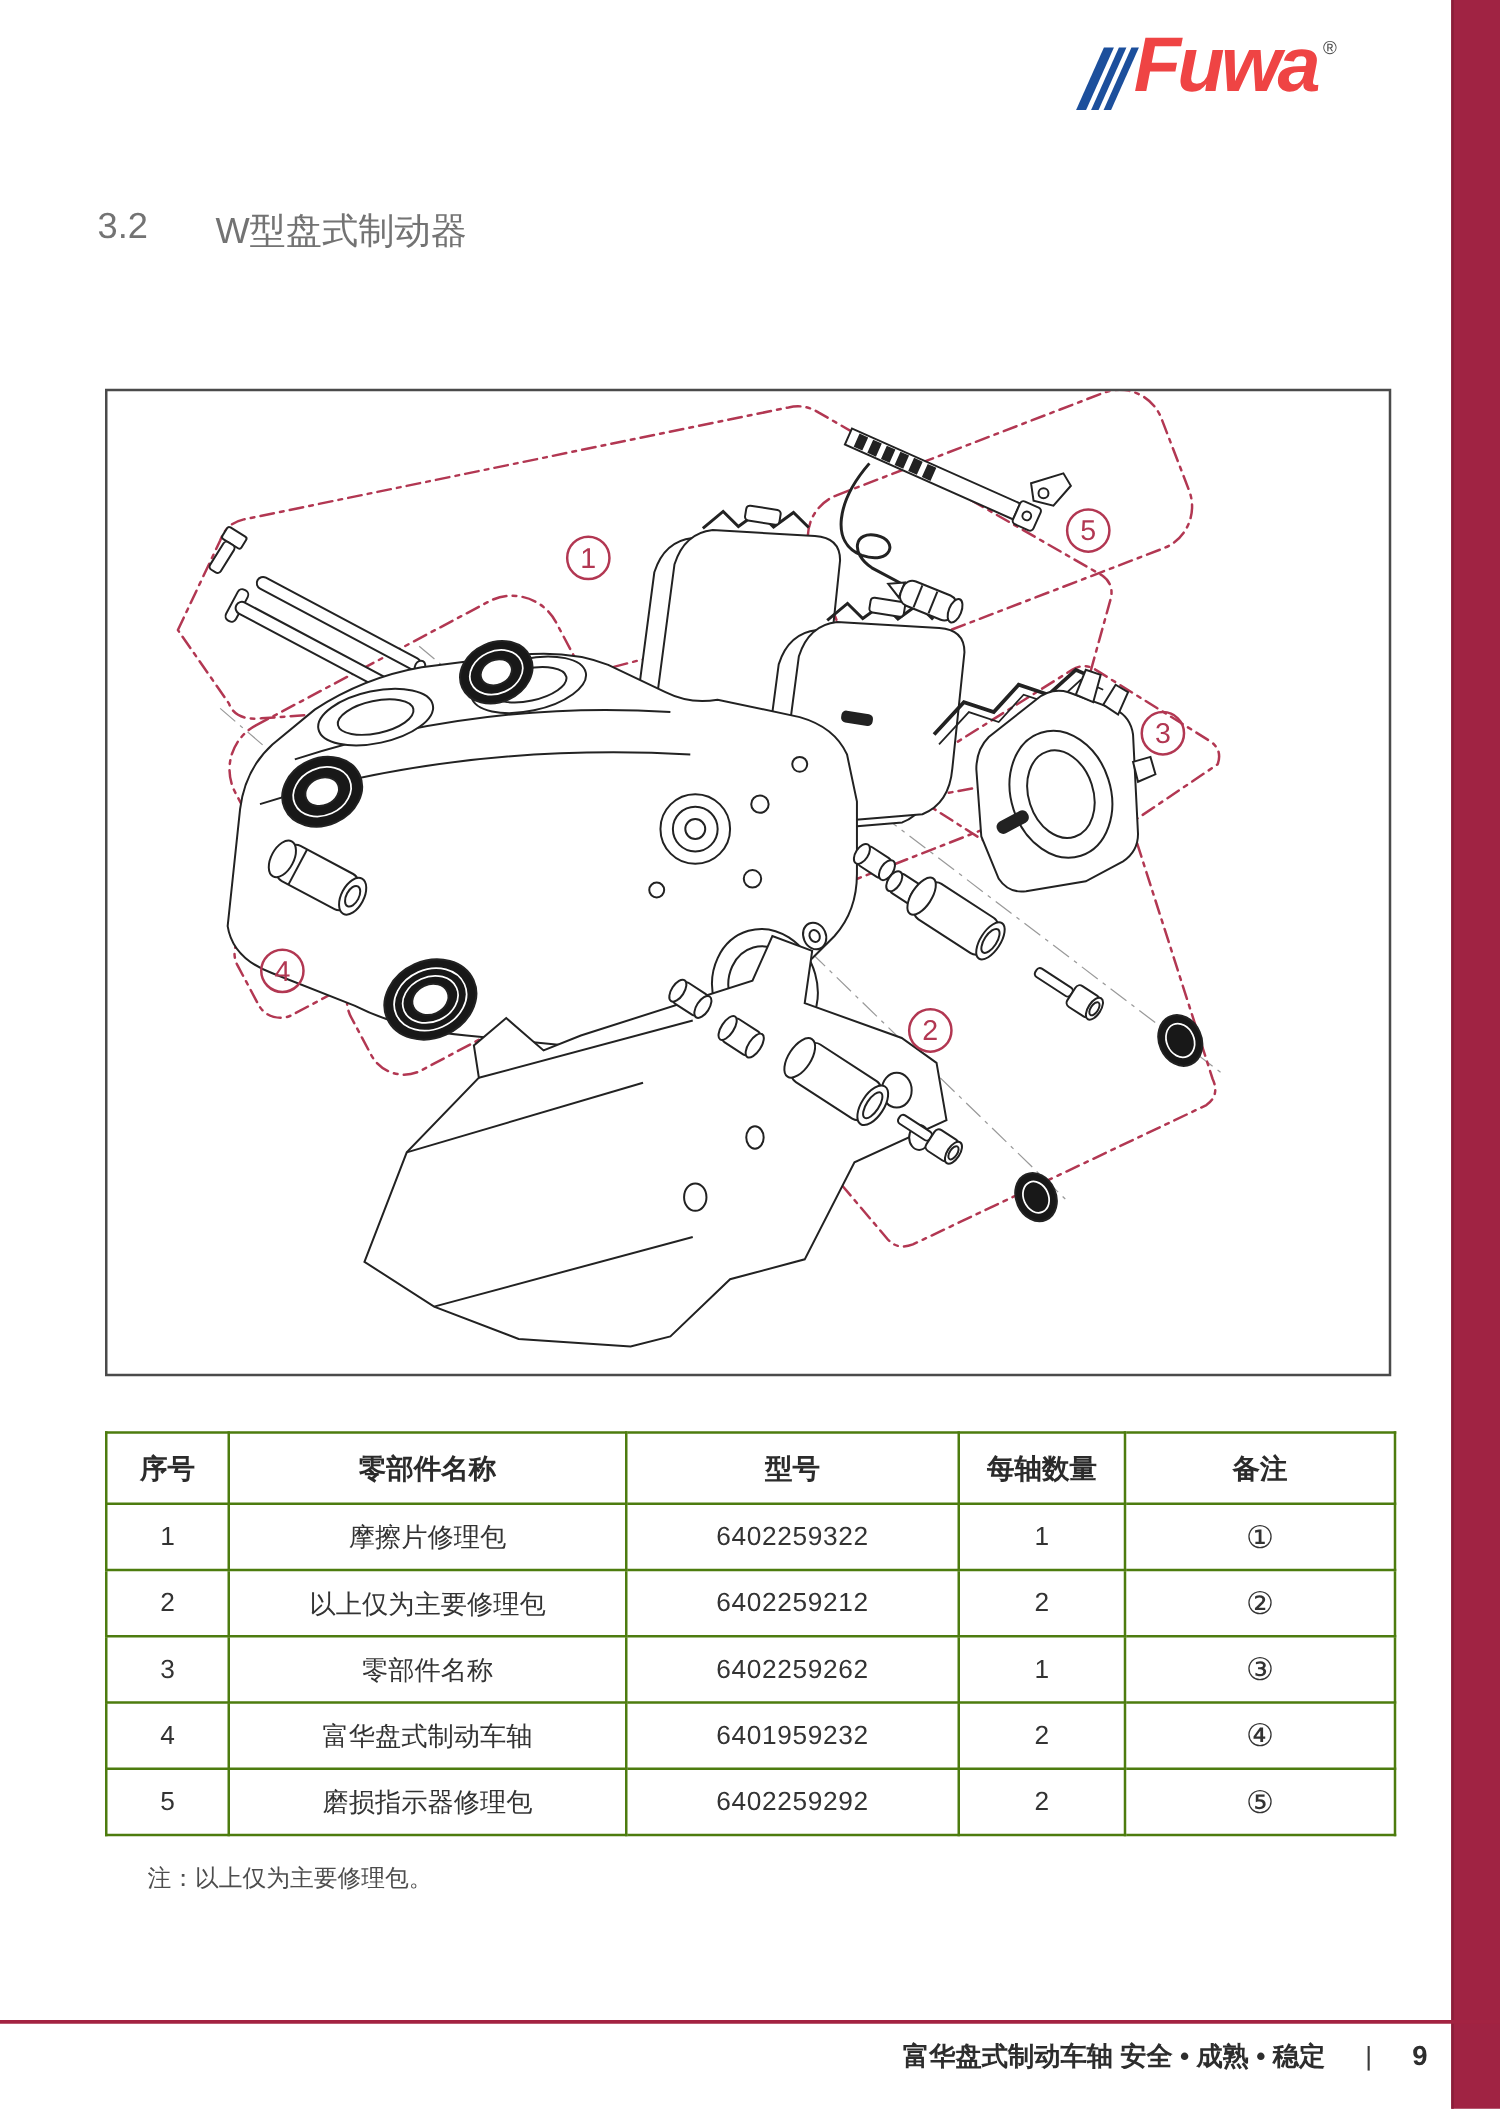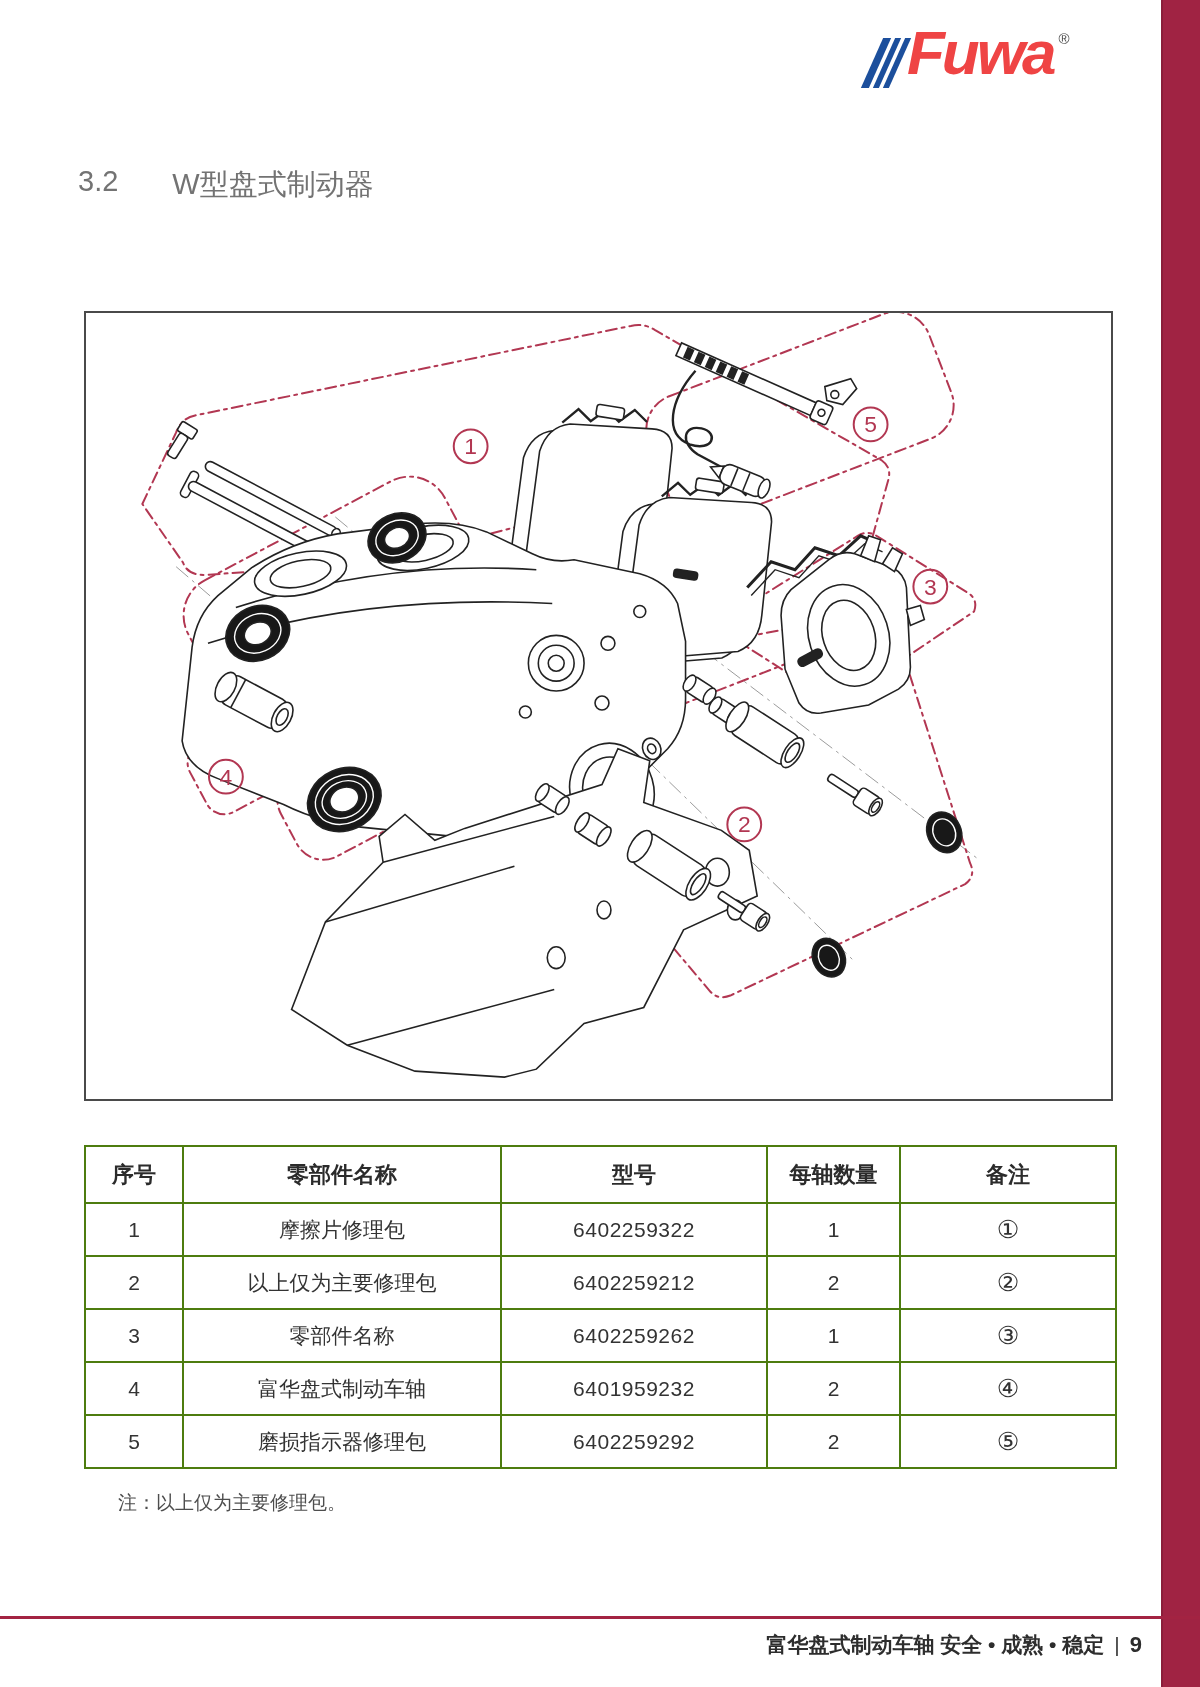--- a/index.html
+++ b/index.html
@@ -32,21 +32,21 @@
     vertical-align:middle;padding:0;}
   .parts-table th{height:55px;font-size:22px;font-weight:bold;color:#2b2b2b;}
   .parts-table td{height:51px;font-size:21px;color:#333;}
   .parts-table td:nth-child(3){font-size:21px;letter-spacing:0.5px;}
   .parts-table td:nth-child(5){font-size:25px;font-family:"DejaVu Sans", sans-serif;}
   
   .note{position:absolute;left:118px;top:1490px;font-size:19px;color:#4d4d4d;text-align:right;}
   
   .footer-line{position:absolute;left:0;top:1616px;width:1200px;height:3px;background:#a32342;}
   .footer{position:absolute;top:1631px;right:58px;display:flex;align-items:baseline;
-    gap:10px;font-weight:bold;font-size:21px;color:#2d2d2d;text-align:right;}
+    gap:32px;font-weight:bold;font-size:21px;color:#2d2d2d;text-align:right;}
   .footer .sep{font-weight:normal;color:#3a3a3a;}
   .footer .pg{font-size:22px;}
 </style>
 </head>
 <body>
 
 <div class="accent-bar"></div>
 
 <div class="logo">
   <span class="stripes">

